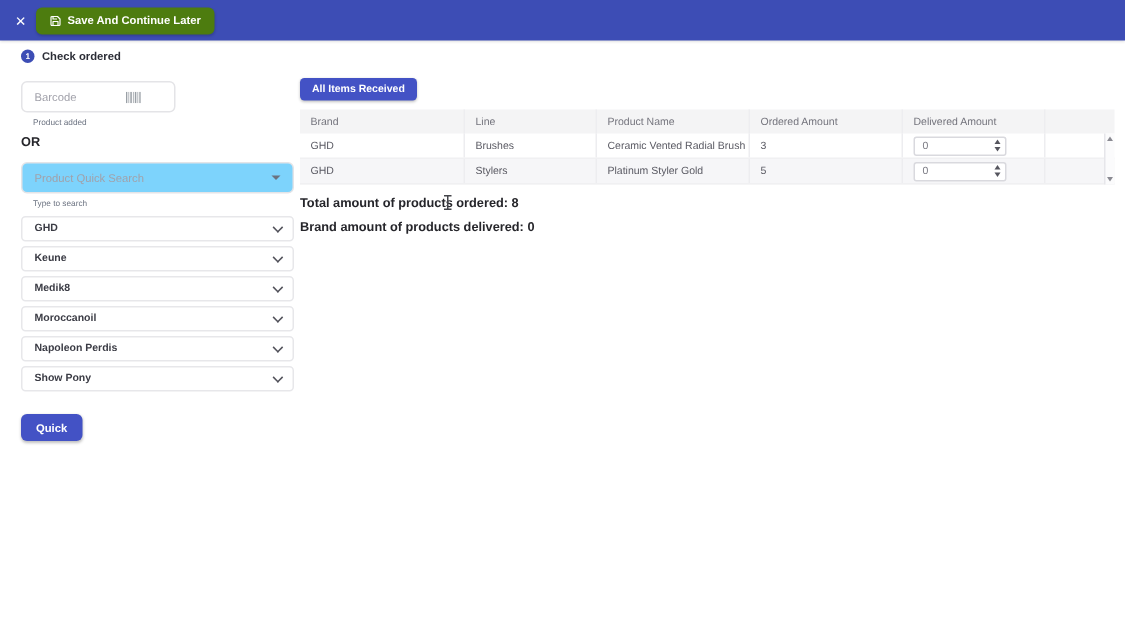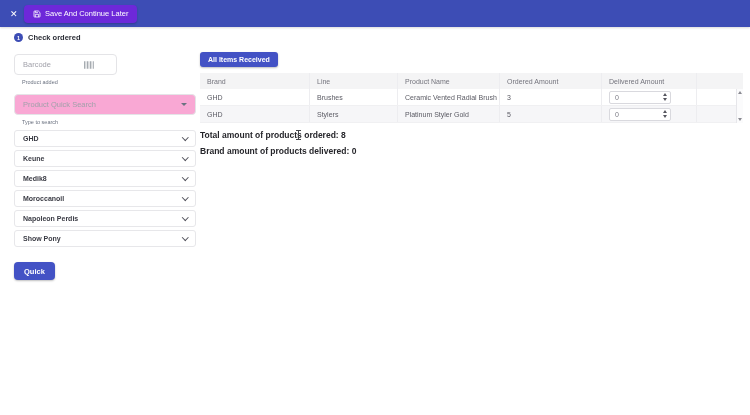--- a/index.html
+++ b/index.html
@@ -4,43 +4,43 @@
 <style>
   * { margin:0; padding:0; box-sizing:border-box; }
   html,body { width:750px; height:415px; overflow:hidden; background:#fff;
     font-family:"Liberation Sans", sans-serif; -webkit-font-smoothing:antialiased; }
 
   
   .appbar { height:27px; background:#3d4db5; display:flex; align-items:center;
     padding:0 8px 0 10px; box-shadow:0 1px 2px rgba(0,0,0,.15); }
   .close-x { color:#fff; font-size:9px; width:14px; cursor:pointer; }
   .appbar-title { color:#fff; font-size:9px; font-weight:bold; letter-spacing:.2px; margin-left:10px; flex:1; }
-  .save-btn { background:#6d28d9; color:#fff; border:none; border-radius:4px; height:18px;
-    display:flex; align-items:center; gap:4px; padding:0 9px; font-size:7.5px; font-weight:normal;
+  .save-btn { background:#4d7c0f; color:#fff; border:none; border-radius:4px; height:18px;
+    display:flex; align-items:center; gap:4px; padding:0 9px; font-size:7.5px; font-weight:bold;
     font-family:inherit; cursor:pointer; box-shadow:0 1px 2px rgba(0,0,0,.2); }
 
   .main { position:relative; width:750px; height:388px; }
 
   
   .left-col { position:absolute; left:14px; top:6px; width:182px; }
   .step-row { display:flex; align-items:center; gap:5px; }
   .step-badge { width:9px; height:9px; border-radius:50%; background:#3d4db5; color:#fff;
     font-size:5.5px; font-weight:bold; display:flex; align-items:center; justify-content:center; }
   .step-label { font-size:7.5px; font-weight:bold; color:#2b2d36; }
 
   .barcode-box { margin-top:12px; width:103px; height:21px; border:1px solid #e4e4e7; border-radius:4px;
     display:flex; align-items:center; padding:0 22px 0 8px; background:#fff; }
   .barcode-box input { border:none; outline:none; flex:1; min-width:0; font-size:7.5px;
     font-family:inherit; color:#3f3f46; background:transparent; }
   .barcode-box input::placeholder { color:#a1a1aa; }
   .helper { margin-top:4px; margin-left:8px; font-size:5.5px; color:#6b7280; }
   .or-label { margin-top:4px; font-size:8.5px; font-weight:bold; color:#26262b; }
 
   .select-box { margin-top:9px; width:182px; height:21px; border:1px solid #e4e4e7; border-radius:4px;
-    display:flex; align-items:center; padding:0 8px; background:#f9a8d4; }
+    display:flex; align-items:center; padding:0 8px; background:#7dd3fc; }
   .select-box input { border:none; outline:none; flex:1; min-width:0; font-size:7.5px;
     font-family:inherit; color:#3f3f46; background:transparent; }
   .select-box input::placeholder { color:#a1a1aa; }
   .caret-down { width:0; height:0; border-left:3px solid transparent; border-right:3px solid transparent;
     border-top:3.5px solid #6b7280; }
 
   .acc-list { margin-top:5px; display:flex; flex-direction:column; gap:3px; }
   .acc-item { height:17px; border:1px solid #e7e7ea; border-radius:3px; background:#fff;
     display:flex; align-items:center; justify-content:space-between; padding:0 8px; cursor:pointer; }
   .acc-label { font-size:7px; font-weight:bold; color:#3a3b44; }
@@ -127,20 +127,21 @@
           <rect x="4.6" y="0" width="1.6" height="12"></rect>
           <rect x="7.4" y="0" width="0.8" height="12"></rect>
           <rect x="9.4" y="0" width="1.6" height="12"></rect>
           <rect x="12.2" y="0" width="0.8" height="12"></rect>
           <rect x="14.2" y="0" width="1.4" height="12"></rect>
         </svg>
       </span>
     </div>
     <div class="helper">Product added</div>
 
+    <div class="or-label">OR</div>
 
     <div class="select-box">
       <input type="text" placeholder="Product Quick Search" style="">
       <span class="caret-down"></span>
     </div>
     <div class="helper">Type to search</div>
 
     <div class="acc-list">
       <div class="acc-item">
         <span class="acc-label">GHD</span>

